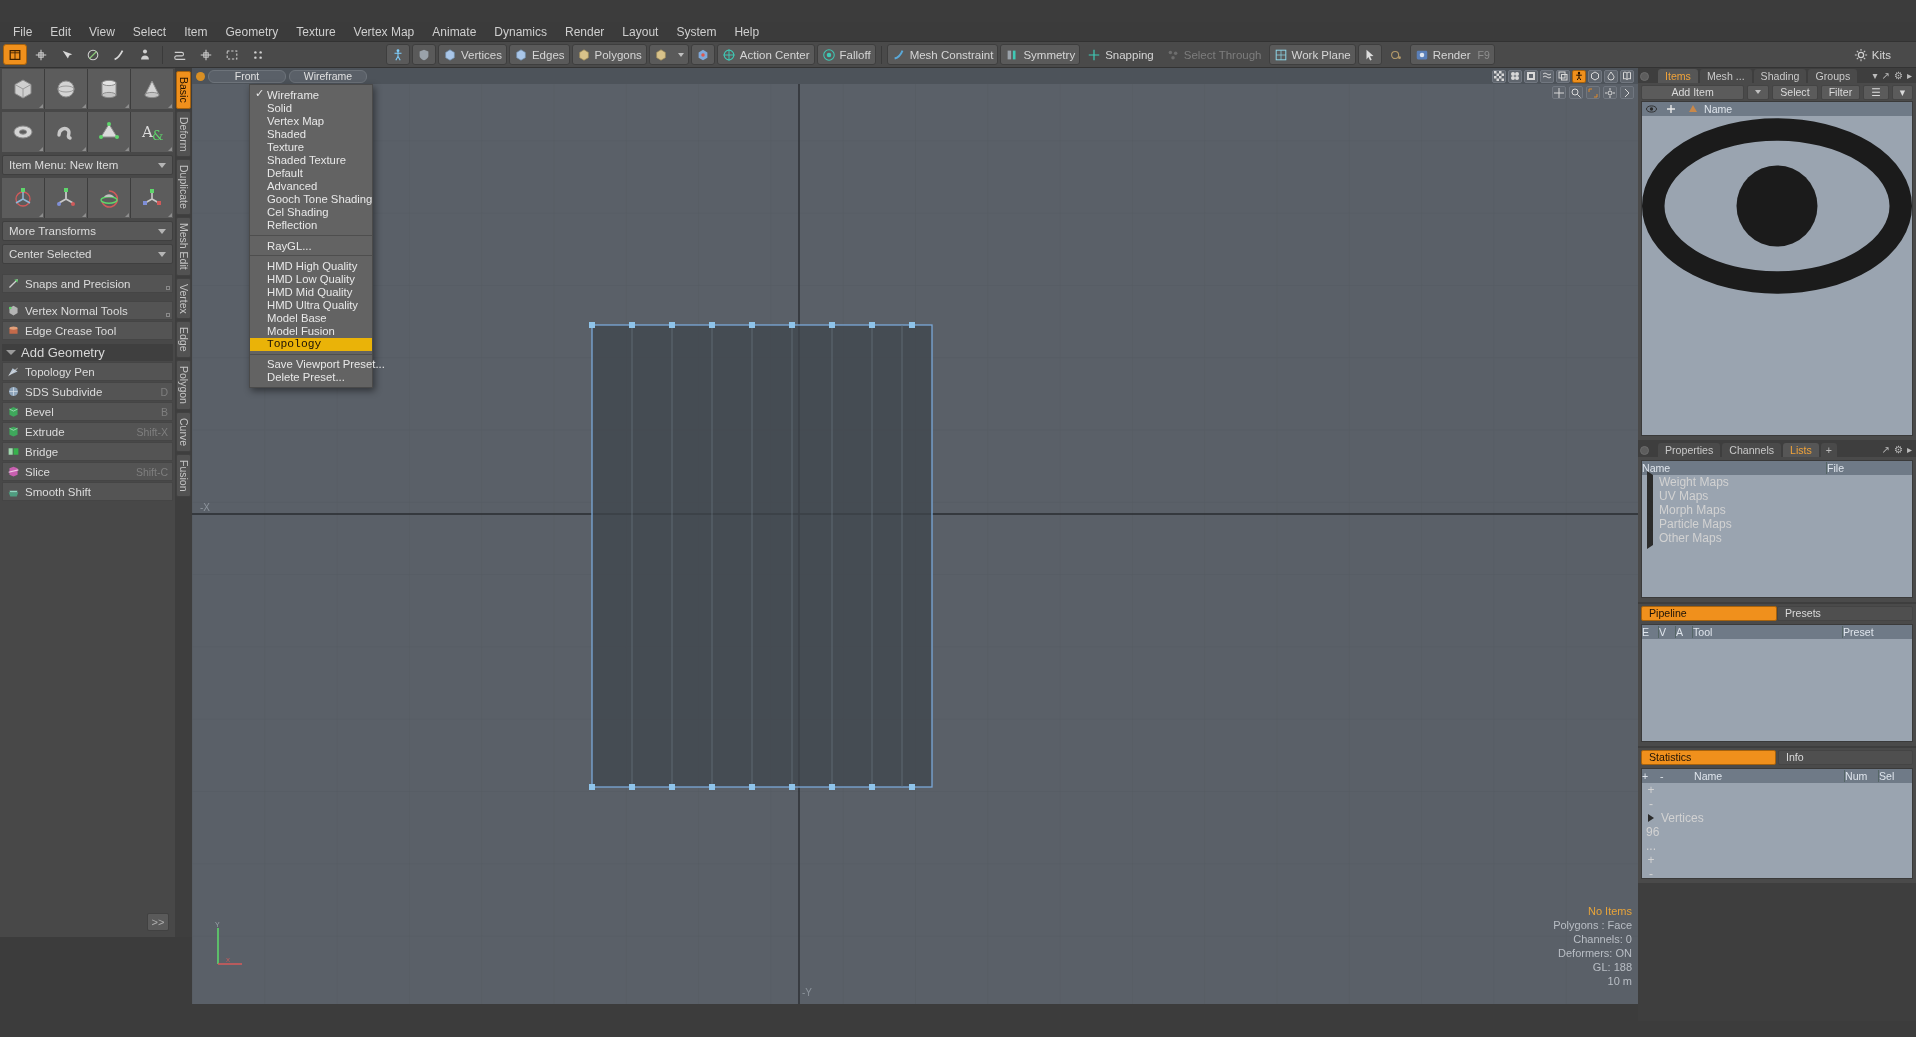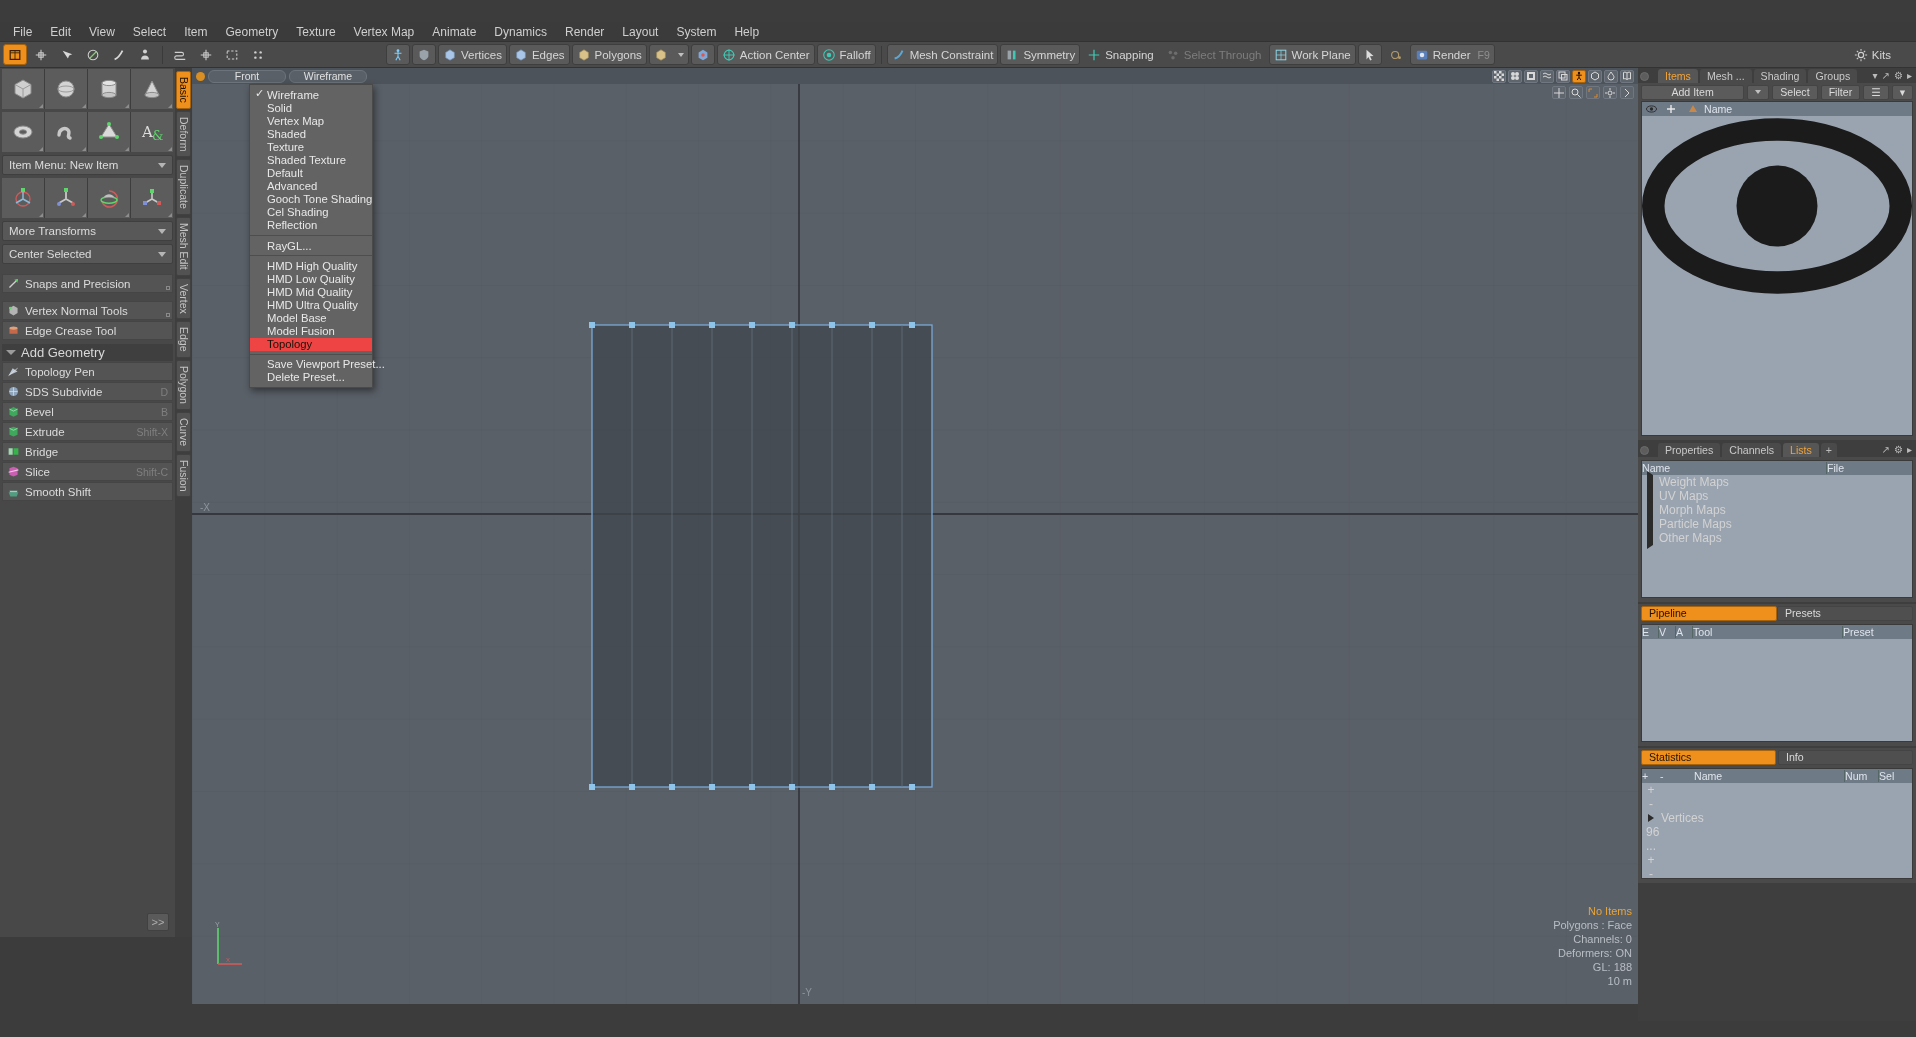--- a/index.html
+++ b/index.html
@@ -143,21 +143,21 @@
     background:#636363; border:1px solid #4a4a4a; z-index:40;
     padding:3px 0; box-shadow:2px 3px 7px rgba(0,0,0,.45);
   }
   .dd-item{
     height:13.1px; display:flex; align-items:center; padding-left:17px;
     font-size:11.3px; color:#e8e8e8; position:relative; white-space:nowrap;
   }
   .dd-item.checked::before{
     content:"\2713"; position:absolute; left:5px; top:-1px; font-size:11px; color:#e8e8e8;
   }
-  .dd-item.sel{ background:#ef4444; color:#1c1208; }
+  .dd-item.sel{ background:#eab308; color:#1c1208;font-family:Liberation Mono, monospace; }
   .dd-sep{ height:1px; background:#4e4e4e; margin:3px 0; }
 
   
   .rightcol{ position:absolute; right:0; top:68px; width:278px; bottom:16px; background:#3e3e3e; }
   .panel{ position:absolute; left:0; right:0; background:#4a4a4a; }
   .tabbar{
     height:15px; display:flex; align-items:center; gap:2px; background:#3e3e3e; padding-left:20px;
     position:relative;
   }
   .tabbar::before{

